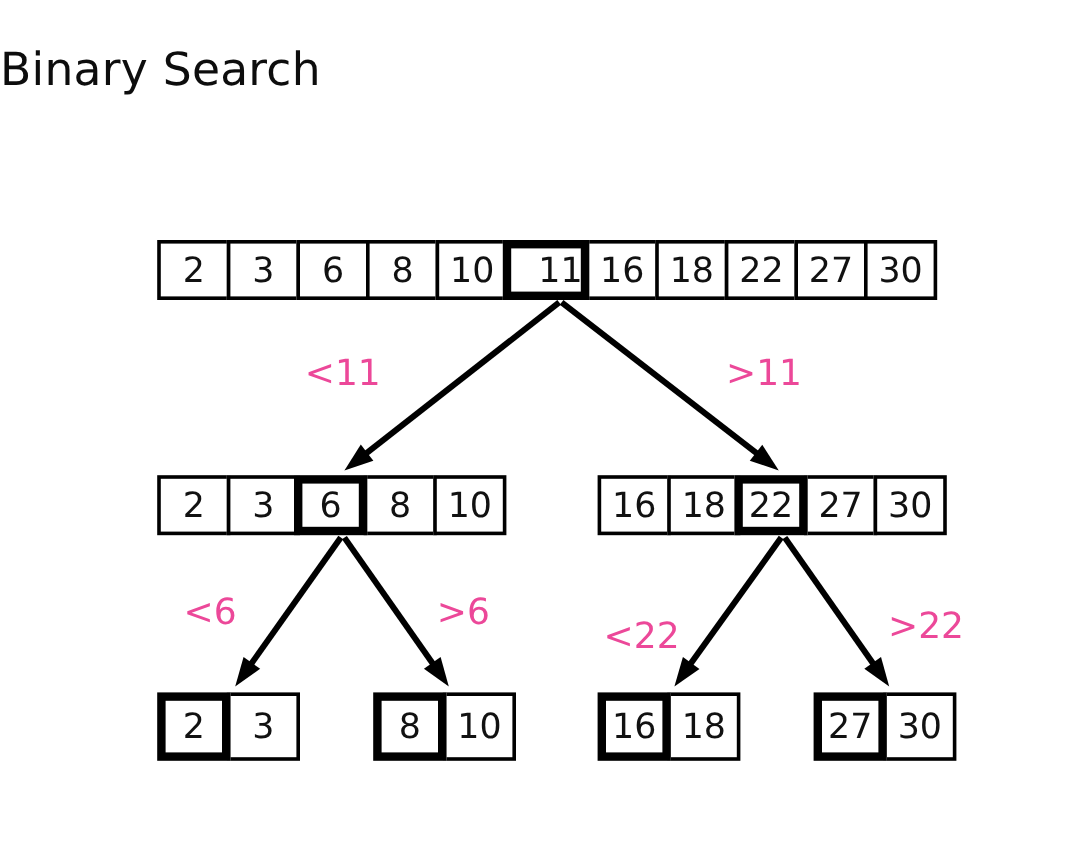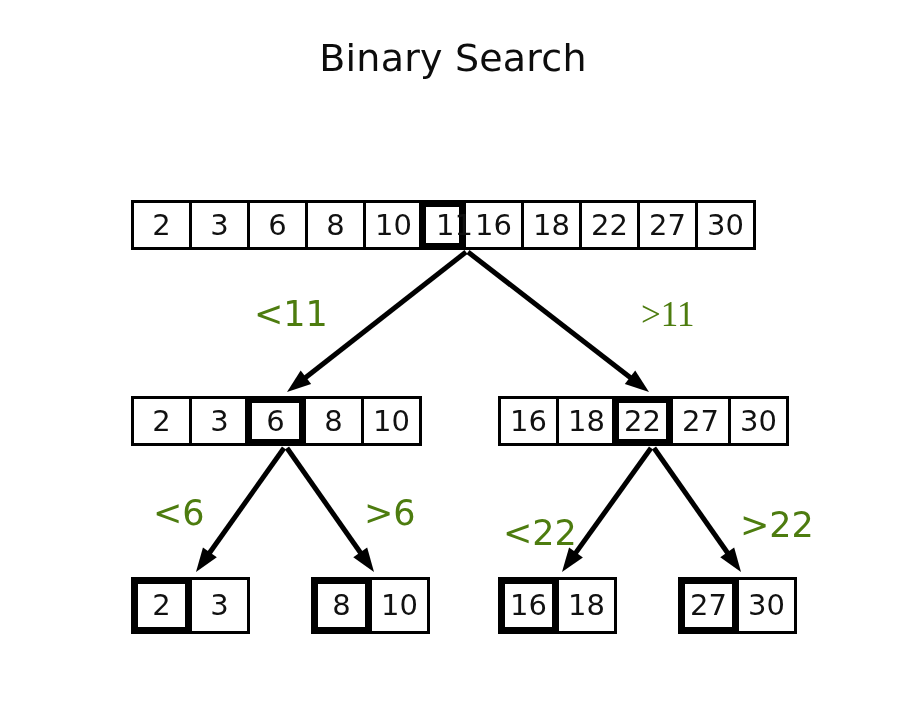--- a/index.html
+++ b/index.html
@@ -26,21 +26,21 @@
     width: 906px;
     height: 721px;
     pointer-events: none;
   }
 
   .diagram-title {
     position: absolute;
     left: 0;
     top: 36px;
     width: 906px;
-    text-align: center;
+    text-align: left;
     font-size: 38px;
     font-weight: 400;
     color: #0d0d0d;
     letter-spacing: 0.2px;
     white-space: nowrap;
   }
 
   
   .array {
     position: absolute;
@@ -69,22 +69,22 @@
     z-index: 4;
     margin-left: -5px;
   }
   .cell.pivot:first-child {
     margin-left: 0;
   }
 
   
   .edge-label {
     position: absolute;
-    font-size: 35px;
-    color: #4d7c0f;
+    font-size: 30px;
+    color: #ec4899;
     white-space: nowrap;
     line-height: 1;
   }
 </style>
 </head>
 <body>
 
 <div id="canvas">
 
   <div class="diagram-title">Binary Search</div>
@@ -104,21 +104,21 @@
       <polygon points="741,572 720.2574498063085,557.2352916905821 734.1738393060863,547.471373251222" fill="#000000"></polygon>
     </svg>
 
   <div id="arrays-root">
       <div class="array" style="left: 131px; top: 200px;">
         <div class="cell" style="width: 61px; height: 50px;">2</div>
         <div class="cell" style="width: 61px; height: 50px;">3</div>
         <div class="cell" style="width: 61px; height: 50px;">6</div>
         <div class="cell" style="width: 61px; height: 50px;">8</div>
         <div class="cell" style="width: 61px; height: 50px;">10</div>
-        <div class="cell pivot" style="width: 47px; height: 50px; padding-left: 24px;">11</div>
+        <div class="cell pivot" style="width: 72px; height: 50px; padding-left: 24px;">11</div>
         <div class="cell" style="width: 61px; height: 50px;">16</div>
         <div class="cell" style="width: 61px; height: 50px;">18</div>
         <div class="cell" style="width: 61px; height: 50px;">22</div>
         <div class="cell" style="width: 61px; height: 50px;">27</div>
         <div class="cell" style="width: 61px; height: 50px;">30</div>
       </div>
       <div class="array" style="left: 131px; top: 396px;">
         <div class="cell" style="width: 61px; height: 50px;">2</div>
         <div class="cell" style="width: 61px; height: 50px;">3</div>
         <div class="cell pivot" style="width: 61px; height: 50px;">6</div>
@@ -144,20 +144,20 @@
         <div class="cell pivot" style="width: 61px; height: 57px;">16</div>
         <div class="cell" style="width: 61px; height: 57px;">18</div>
       </div>
       <div class="array" style="left: 678px; top: 577px;">
         <div class="cell pivot" style="width: 61px; height: 57px;">27</div>
         <div class="cell" style="width: 61px; height: 57px;">30</div>
       </div>
     </div>
   <div id="labels-root">
       <div class="edge-label" style="left: 254px; top: 297px;">&lt;11</div>
-      <div class="edge-label" style="left: 641px; top: 297px; font-family: Liberation Serif, serif;">&gt;11</div>
+      <div class="edge-label" style="left: 605px; top: 297px;">&gt;11</div>
       <div class="edge-label" style="left: 153px; top: 496px;">&lt;6</div>
       <div class="edge-label" style="left: 364px; top: 496px;">&gt;6</div>
       <div class="edge-label" style="left: 503px; top: 496px; margin-top: 20px;">&lt;22</div>
       <div class="edge-label" style="left: 740px; top: 508px;">&gt;22</div>
     </div>
 
 </div>
 
 </body></html>

